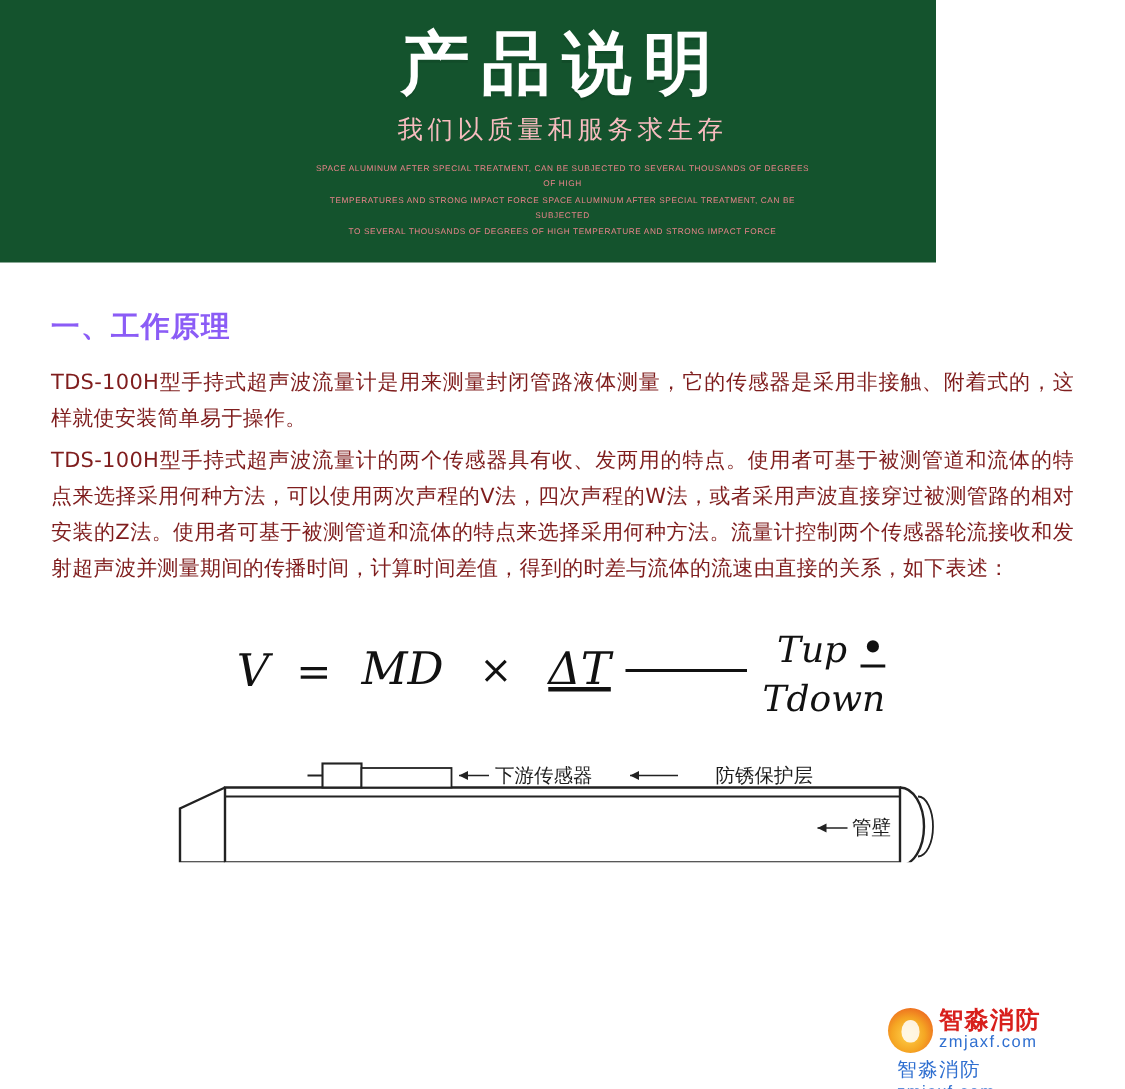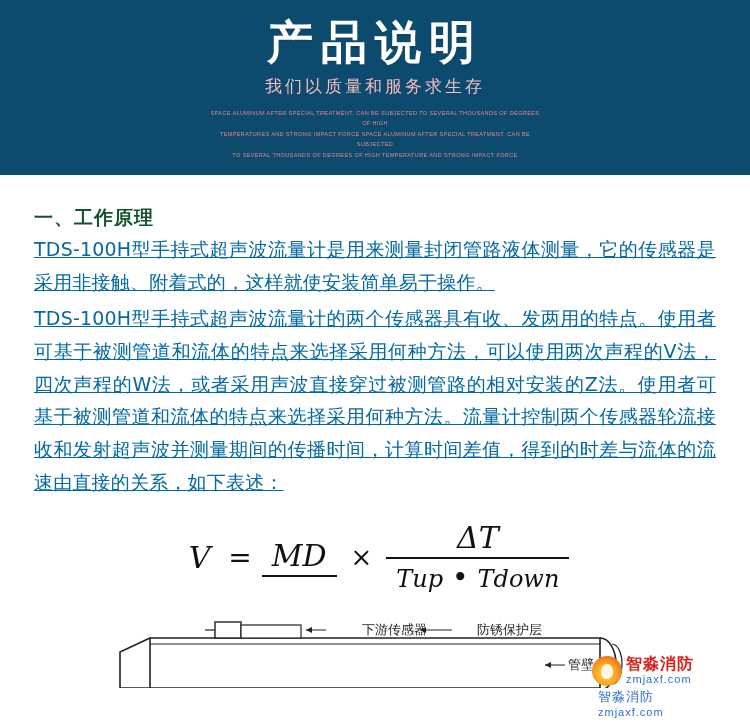--- a/index.html
+++ b/index.html
@@ -11,23 +11,23 @@
     height: 726px;
     background: #ffffff;
     font-family: "Liberation Sans", sans-serif;
     overflow: hidden;
     position: relative;
   }
 
   
   .banner {
     position: relative;
-    width: 750px;
+    width: 624px;
     height: 175px;
-    background: #0c4a6e;
+    background: #14532d;
     overflow: hidden;
   }
   .banner-inner {
     position: absolute;
     left: 0;
     top: 0;
     width: 750px;
     height: 175px;
     display: flex;
     flex-direction: column;
@@ -67,33 +67,32 @@
 
   
   .content {
     padding: 0 34px;
     box-sizing: border-box;
   }
   .section-heading {
     font-family: "DejaVu Sans", "Liberation Sans", sans-serif;
     font-size: 19px;
     font-weight: bold;
-    color: #14532d;
-    margin: 30px 0 2px 0;
+    color: #8b5cf6;
+    margin: 30px 0 12px 0;
     letter-spacing: 1px;
   }
   .para {
     font-family: "DejaVu Sans", "Liberation Sans", sans-serif;
-    font-size: 19px;
+    font-size: 14px;
     line-height: 1.72;
-    color: #0369a1;
+    color: #7f1d1d;
     margin: 0 0 4px 0;
     text-align: justify;
     letter-spacing: 0.2px;
-    text-decoration: underline;
   }
 
   
   .formula {
     display: flex;
     align-items: center;
     justify-content: center;
     margin: 22px 0 10px 0;
     font-family: "DejaVu Serif", "Liberation Serif", serif;
     color: #111;
@@ -106,39 +105,39 @@
   .f-eq {
     font-size: 28px;
     padding: 0 10px;
   }
   .f-times {
     font-size: 26px;
     padding: 0 14px;
   }
   .frac {
     display: inline-flex;
-    flex-direction: column;
+    flex-direction: row;
     align-items: center;
-    text-align: left;
+    text-align: right;
   }
   .frac .num {
     font-size: 30px;
     font-style: italic;
     padding: 0 10px 2px 10px;
   }
   .frac .bar {
     width: 100%;
     height: 2px;
     background: #111;
   }
   .frac .den {
     font-size: 28px;
     padding: 2px 10px 0 10px;
   }
-  .upright { font-style: normal; }
+  .upright { font-style: normal; text-decoration: underline; }
   .small-sub { font-size: 24px; font-style: italic; }
 
   
   .diagram {
     position: relative;
     width: 750px;
     height: 80px;
     margin-top: 14px;
     overflow: hidden;
   }
@@ -148,21 +147,21 @@
     font-family: "DejaVu Sans", "Liberation Sans", sans-serif;
     font-size: 13px;
     color: #1d1d1d;
     white-space: nowrap;
   }
 
   
   .watermark {
     position: absolute;
     right: 8px;
-    bottom: 18px;
+    bottom: 2px;
     width: 150px;
     height: 56px;
     text-align: right;
   }
   .wm-flame {
     position: absolute;
     left: 0;
     top: 4px;
     width: 30px;
     height: 30px;
@@ -278,21 +277,21 @@
     <line x1="215" y1="22" x2="205" y2="22" stroke="#222" stroke-width="1.2"></line>
 
     <line x1="306" y1="22" x2="326" y2="22" stroke="#222" stroke-width="1"></line>
     <polygon points="306,22 312,19 312,25" fill="#222"></polygon>
     <line x1="420" y1="22" x2="452" y2="22" stroke="#222" stroke-width="1"></line>
     <polygon points="420,22 426,19 426,25" fill="#222"></polygon>
     <line x1="545" y1="57" x2="565" y2="57" stroke="#222" stroke-width="1"></line>
     <polygon points="545,57 551,54 551,60" fill="#222"></polygon>
   </svg>
 
-  <div class="dg-label" style="left:330px; top:13px;margin-left:32px;">下游传感器</div>
+  <div class="dg-label" style="left:330px; top:13px;">下游传感器</div>
   <div class="dg-label" style="left:477px; top:13px;">防锈保护层</div>
   <div class="dg-label" style="left:568px; top:48px;">管壁</div>
 </div>
 
 <div class="watermark">
   <div class="wm-flame">
     <div class="wm-flame-inner"></div>
   </div>
   <div class="wm-title">智淼消防</div>
   <div class="wm-sub1">zmjaxf.com</div>

